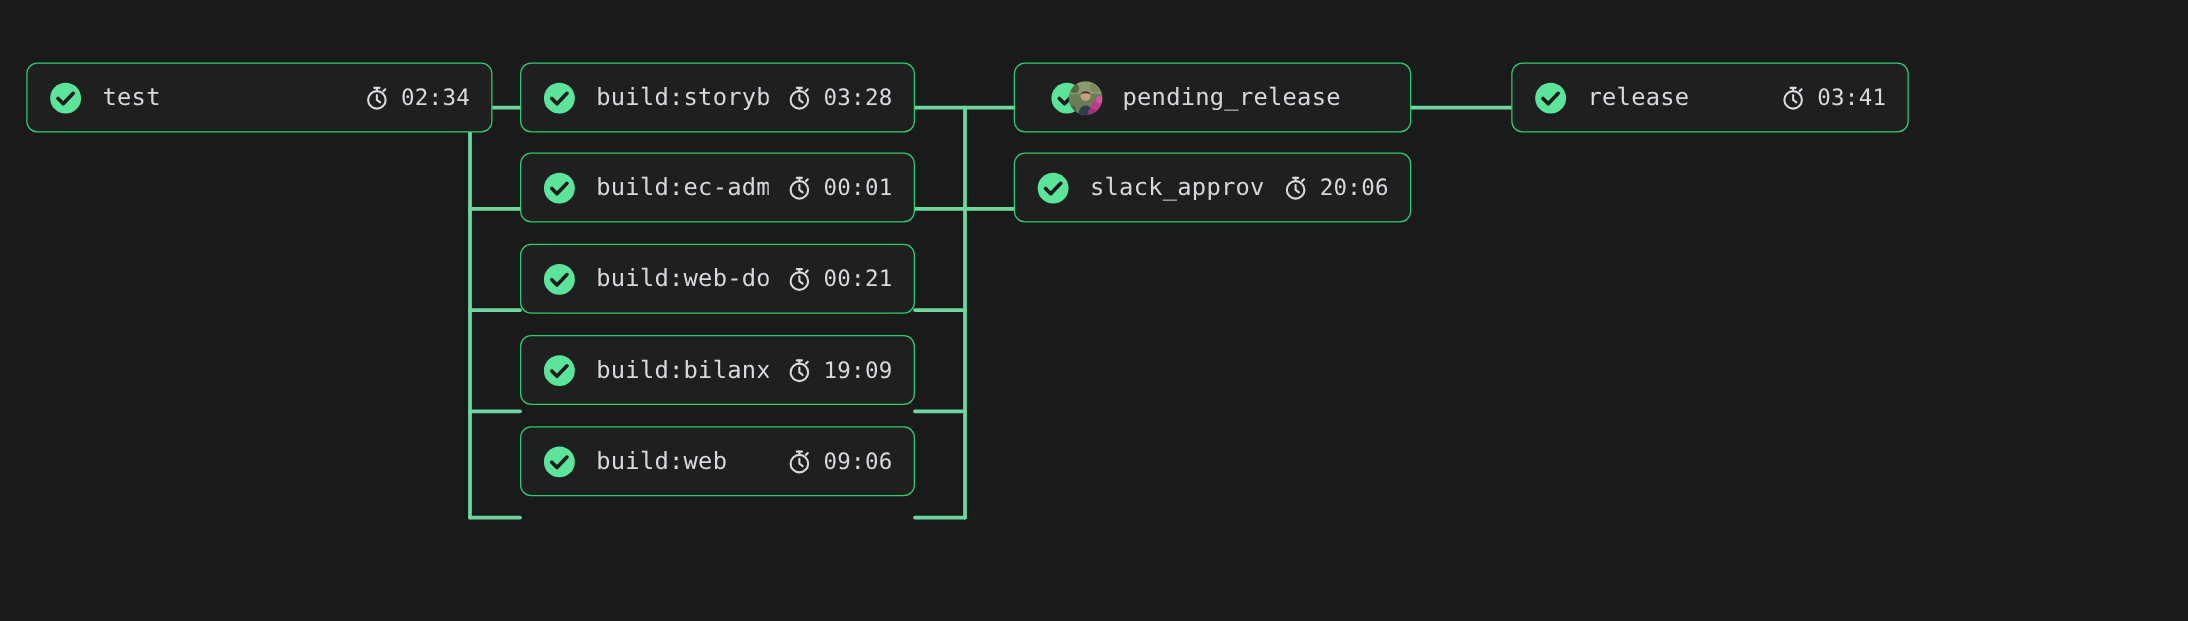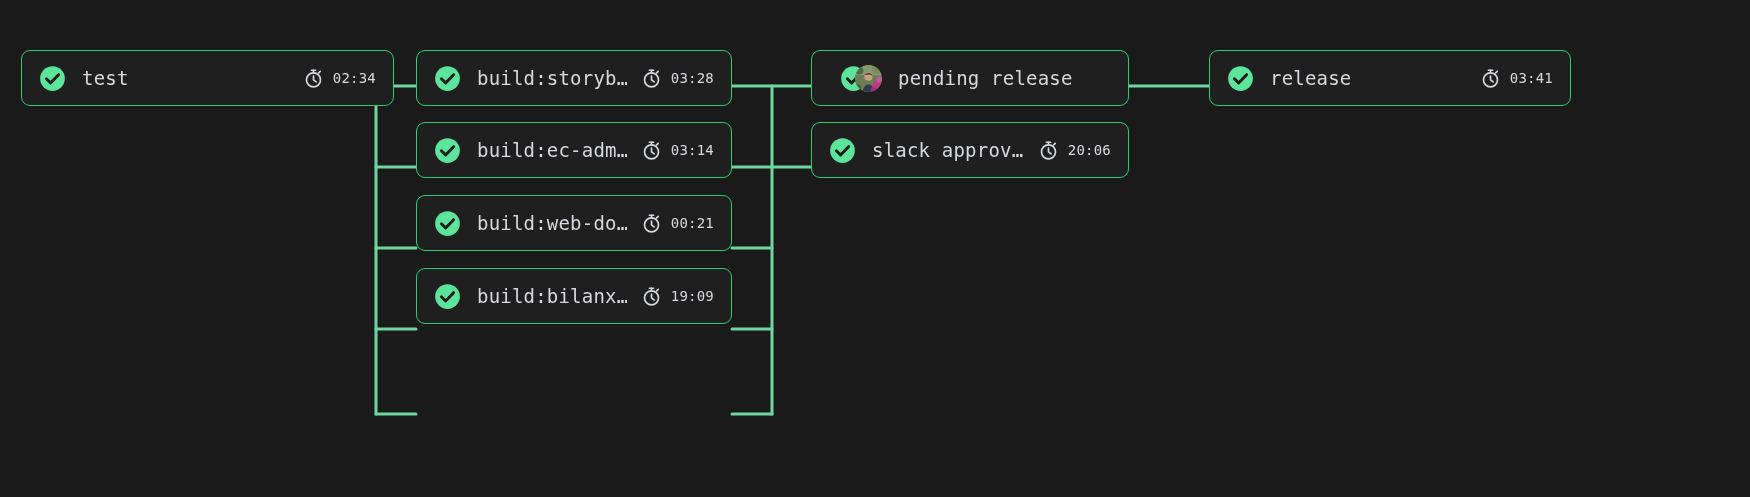--- a/index.html
+++ b/index.html
@@ -83,21 +83,21 @@
     white-space: nowrap;
     overflow: hidden;
   }
 
   .node-duration {
     flex: 0 0 auto;
     display: flex;
     align-items: center;
     margin-left: 14px;
     color: #d6d9de;
-    font-size: 14px;
+    font-size: 18px;
     letter-spacing: 0.2px;
     white-space: nowrap;
   }
 
   .timer-icon {
     width: 21px;
     height: 21px;
     margin-right: 9px;
     display: block;
     flex: 0 0 auto;
@@ -184,21 +184,21 @@
     </span>
     <span class="node-name">build:ec-adm…</span>
     <span class="node-duration">
       <svg class="timer-icon" viewBox="0 0 24 24">
         <circle cx="12" cy="13.6" r="8" fill="none" stroke="#d6d9de" stroke-width="1.9"></circle>
         <path d="M12 9.2 V13.6 L15 15.9" fill="none" stroke="#d6d9de" stroke-width="1.9" stroke-linecap="round" stroke-linejoin="round"></path>
         <path d="M9.6 2.6 H14.4" stroke="#d6d9de" stroke-width="1.9" stroke-linecap="round"></path>
         <path d="M12 2.6 V5.2" stroke="#d6d9de" stroke-width="1.9" stroke-linecap="round"></path>
         <path d="M17.9 5.6 L19.7 3.9" stroke="#d6d9de" stroke-width="1.9" stroke-linecap="round"></path>
       </svg>
-      <span class="duration-text">03:14</span>
+      <span class="duration-text">00:01</span>
     </span>
   </div>
 
   <div class="node" style="left:416px; top:195px; width:316px;">
     <span class="node-status">
       <svg class="status-icon" viewBox="0 0 24 24">
         <circle cx="12" cy="12" r="11" fill="#5ce49b"></circle>
         <path d="M6.6 12.3 L10.3 16 L17.4 8.6" fill="none" stroke="#1b1b1b" stroke-width="2.6" stroke-linecap="round" stroke-linejoin="round"></path>
       </svg>
     </span>
@@ -228,20 +228,39 @@
         <circle cx="12" cy="13.6" r="8" fill="none" stroke="#d6d9de" stroke-width="1.9"></circle>
         <path d="M12 9.2 V13.6 L15 15.9" fill="none" stroke="#d6d9de" stroke-width="1.9" stroke-linecap="round" stroke-linejoin="round"></path>
         <path d="M9.6 2.6 H14.4" stroke="#d6d9de" stroke-width="1.9" stroke-linecap="round"></path>
         <path d="M12 2.6 V5.2" stroke="#d6d9de" stroke-width="1.9" stroke-linecap="round"></path>
         <path d="M17.9 5.6 L19.7 3.9" stroke="#d6d9de" stroke-width="1.9" stroke-linecap="round"></path>
       </svg>
       <span class="duration-text">19:09</span>
     </span>
   </div>
 
+  <div class="node" style="left:416px; top:341px; width:316px;">
+    <span class="node-status">
+      <svg class="status-icon" viewBox="0 0 24 24">
+        <circle cx="12" cy="12" r="11" fill="#5ce49b"></circle>
+        <path d="M6.6 12.3 L10.3 16 L17.4 8.6" fill="none" stroke="#1b1b1b" stroke-width="2.6" stroke-linecap="round" stroke-linejoin="round"></path>
+      </svg>
+    </span>
+    <span class="node-name">build:web</span>
+    <span class="node-duration">
+      <svg class="timer-icon" viewBox="0 0 24 24">
+        <circle cx="12" cy="13.6" r="8" fill="none" stroke="#d6d9de" stroke-width="1.9"></circle>
+        <path d="M12 9.2 V13.6 L15 15.9" fill="none" stroke="#d6d9de" stroke-width="1.9" stroke-linecap="round" stroke-linejoin="round"></path>
+        <path d="M9.6 2.6 H14.4" stroke="#d6d9de" stroke-width="1.9" stroke-linecap="round"></path>
+        <path d="M12 2.6 V5.2" stroke="#d6d9de" stroke-width="1.9" stroke-linecap="round"></path>
+        <path d="M17.9 5.6 L19.7 3.9" stroke="#d6d9de" stroke-width="1.9" stroke-linecap="round"></path>
+      </svg>
+      <span class="duration-text">09:06</span>
+    </span>
+  </div>
 
   <div class="node has-avatar" style="left:811px; top:50px; width:318px;padding-left:28px;">
     <span class="node-status">
       <svg class="status-icon" viewBox="0 0 24 24">
         <circle cx="12" cy="12" r="11" fill="#5ce49b"></circle>
         <path d="M6.6 12.3 L10.3 16 L17.4 8.6" fill="none" stroke="#1b1b1b" stroke-width="2.6" stroke-linecap="round" stroke-linejoin="round"></path>
       </svg>
       <span class="avatar">
         <svg viewBox="0 0 24 24">
           <defs>
@@ -281,21 +300,21 @@
         <circle cx="12" cy="13.6" r="8" fill="none" stroke="#d6d9de" stroke-width="1.9"></circle>
         <path d="M12 9.2 V13.6 L15 15.9" fill="none" stroke="#d6d9de" stroke-width="1.9" stroke-linecap="round" stroke-linejoin="round"></path>
         <path d="M9.6 2.6 H14.4" stroke="#d6d9de" stroke-width="1.9" stroke-linecap="round"></path>
         <path d="M12 2.6 V5.2" stroke="#d6d9de" stroke-width="1.9" stroke-linecap="round"></path>
         <path d="M17.9 5.6 L19.7 3.9" stroke="#d6d9de" stroke-width="1.9" stroke-linecap="round"></path>
       </svg>
       <span class="duration-text">20:06</span>
     </span>
   </div>
 
-  <div class="node" style="left:1209px; top:50px; width:362px;">
+  <div class="node" style="left:1209px; top:50px; width:318px;">
     <span class="node-status">
       <svg class="status-icon" viewBox="0 0 24 24">
         <circle cx="12" cy="12" r="11" fill="#5ce49b"></circle>
         <path d="M6.6 12.3 L10.3 16 L17.4 8.6" fill="none" stroke="#1b1b1b" stroke-width="2.6" stroke-linecap="round" stroke-linejoin="round"></path>
       </svg>
     </span>
     <span class="node-name">release</span>
     <span class="node-duration">
       <svg class="timer-icon" viewBox="0 0 24 24">
         <circle cx="12" cy="13.6" r="8" fill="none" stroke="#d6d9de" stroke-width="1.9"></circle>

